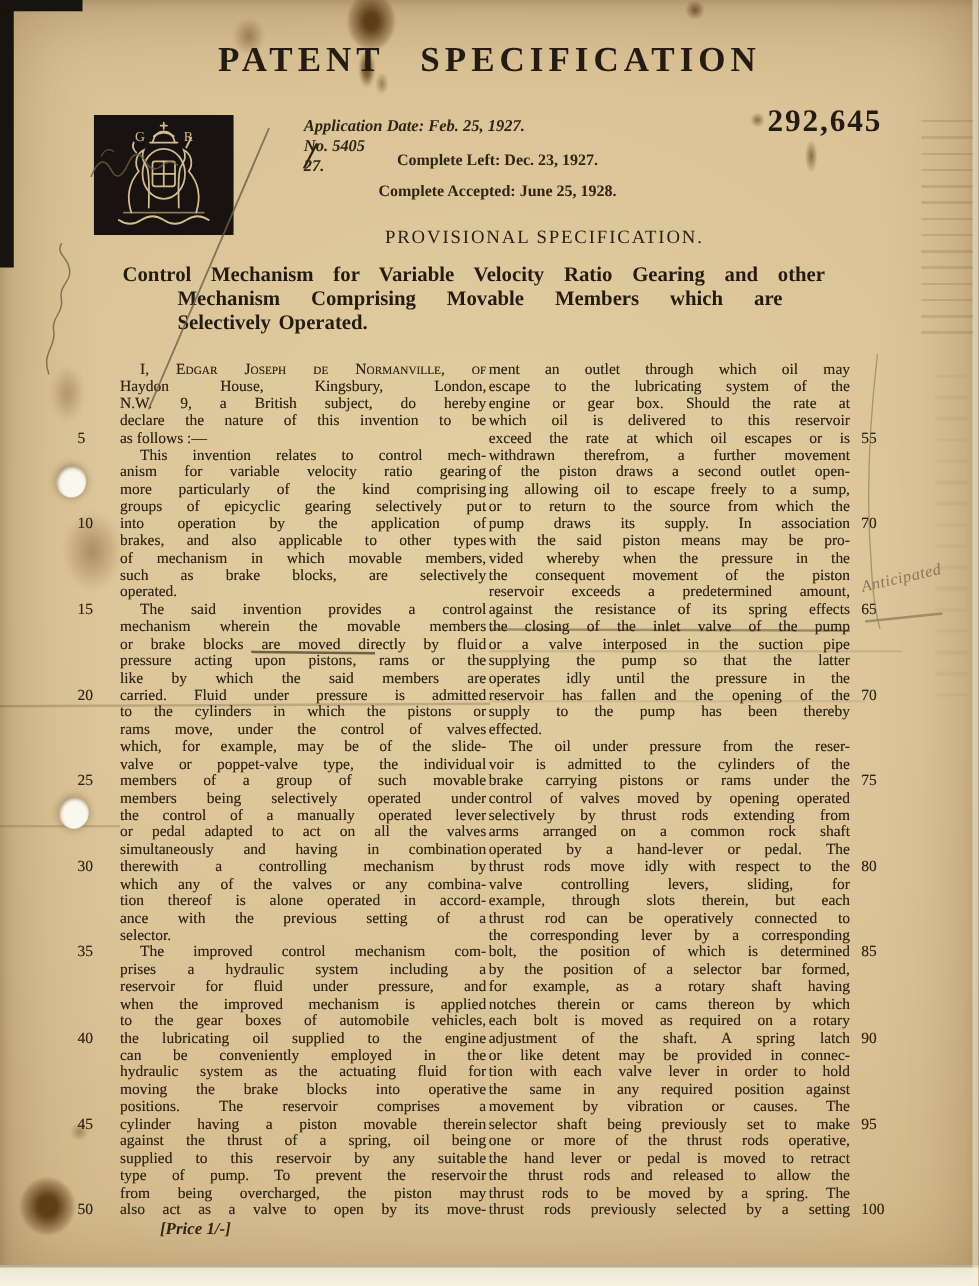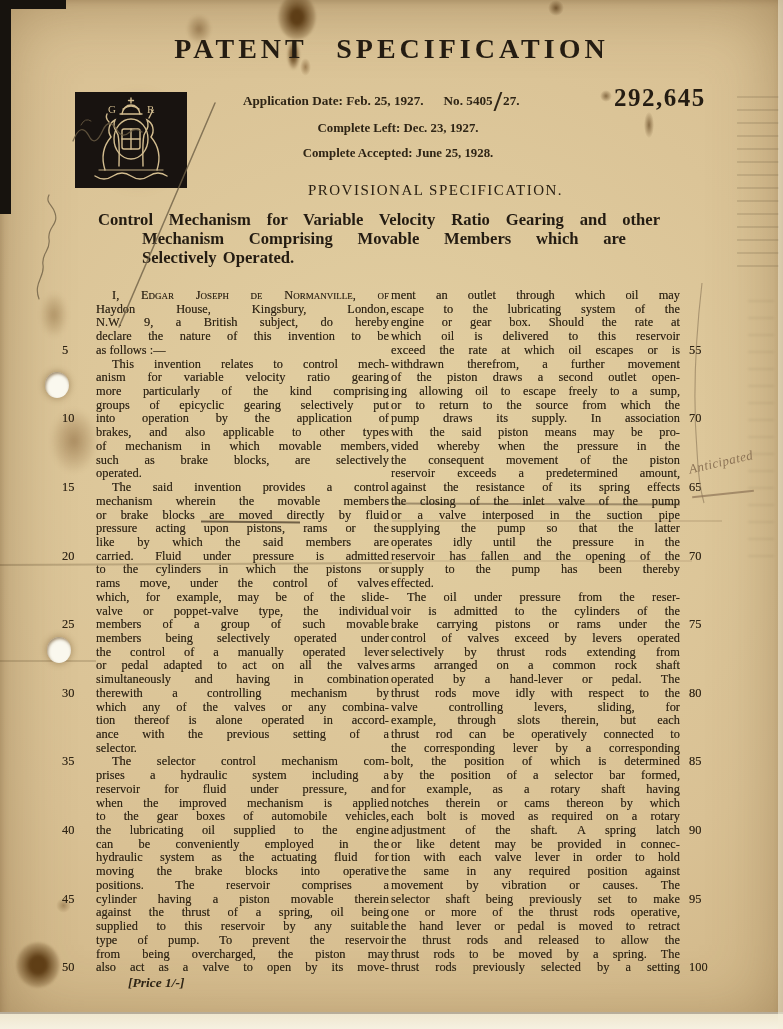--- a/index.html
+++ b/index.html
@@ -38,22 +38,22 @@
   .underline-ink{position:absolute;left:201px;top:521px;width:99px;height:2px;background:rgba(45,32,18,.62);transform:rotate(.6deg);}
 
   .hole{position:absolute;width:24px;height:26px;border-radius:50%;background:#faf8ee;
     box-shadow:inset 1px 2px 3px rgba(120,90,50,.65), 0 0 6px 1px rgba(110,80,40,.4);}
   .h1{left:45px;top:372px;} .h2{left:47px;top:637px;}
 
   
   .hd-title{position:absolute;left:0;top:33px;width:100%;text-align:center;
     font-size:28px;font-weight:bold;letter-spacing:4px;word-spacing:18px;color:#241c12;}
   .arms{position:absolute;left:75px;top:92px;width:112px;height:96px;}
-  .appline{position:absolute;left:243px;top:93px;width:380px;display:flex;align-items:center;
-    font-weight:bold;font-size:13.2px;white-space:nowrap;}
+  .appline{position:absolute;left:243px;top:93px;width:380px;display:flex;align-items:flex-start;
+    font-style:italic;font-weight:bold;font-size:13.2px;white-space:nowrap;flex-direction:column;}
   .appline .gap{display:inline-block;width:20px;}
   .slash{font-size:30px;font-weight:bold;vertical-align:-6px;line-height:0;margin:0 1px;}
   .patnum{position:absolute;left:614px;top:84px;font-size:25px;font-weight:bold;letter-spacing:1.5px;color:#241c12;}
   .completes{position:absolute;left:238px;top:121px;width:320px;text-align:center;
     font-weight:bold;font-size:12.8px;}
   .completes div{margin-bottom:10px;white-space:nowrap;}
   .provisional{position:absolute;left:0;top:182px;width:100%;text-align:center;
     font-size:15px;letter-spacing:1.5px;color:#2a2013;padding-left:44px;}
 
   .inv-title{position:absolute;left:98px;top:210px;width:562px;font-weight:bold;
@@ -294,21 +294,21 @@
       <div class="bl">
         <span class="ln"></span>
         <span class="lt">ance with the previous setting of a</span>
       </div>
       <div class="bl end">
         <span class="ln"></span>
         <span class="lt">selector.</span>
       </div>
       <div class="bl ind">
         <span class="ln">35</span>
-        <span class="lt">The selector control mechanism com-</span>
+        <span class="lt">The improved control mechanism com-</span>
       </div>
       <div class="bl">
         <span class="ln"></span>
         <span class="lt">prises a hydraulic system including a</span>
       </div>
       <div class="bl">
         <span class="ln"></span>
         <span class="lt">reservoir for fluid under pressure, and</span>
       </div>
       <div class="bl">
@@ -459,21 +459,21 @@
       </div>
       <div class="bl">
         <span class="lt">voir is admitted to the cylinders of the</span>
         <span class="ln"></span>
       </div>
       <div class="bl">
         <span class="lt">brake carrying pistons or rams under the</span>
         <span class="ln">75</span>
       </div>
       <div class="bl">
-        <span class="lt">control of valves exceed by levers operated</span>
+        <span class="lt">control of valves moved by opening operated</span>
         <span class="ln"></span>
       </div>
       <div class="bl">
         <span class="lt">selectively by thrust rods extending from</span>
         <span class="ln"></span>
       </div>
       <div class="bl">
         <span class="lt">arms arranged on a common rock shaft</span>
         <span class="ln"></span>
       </div>

